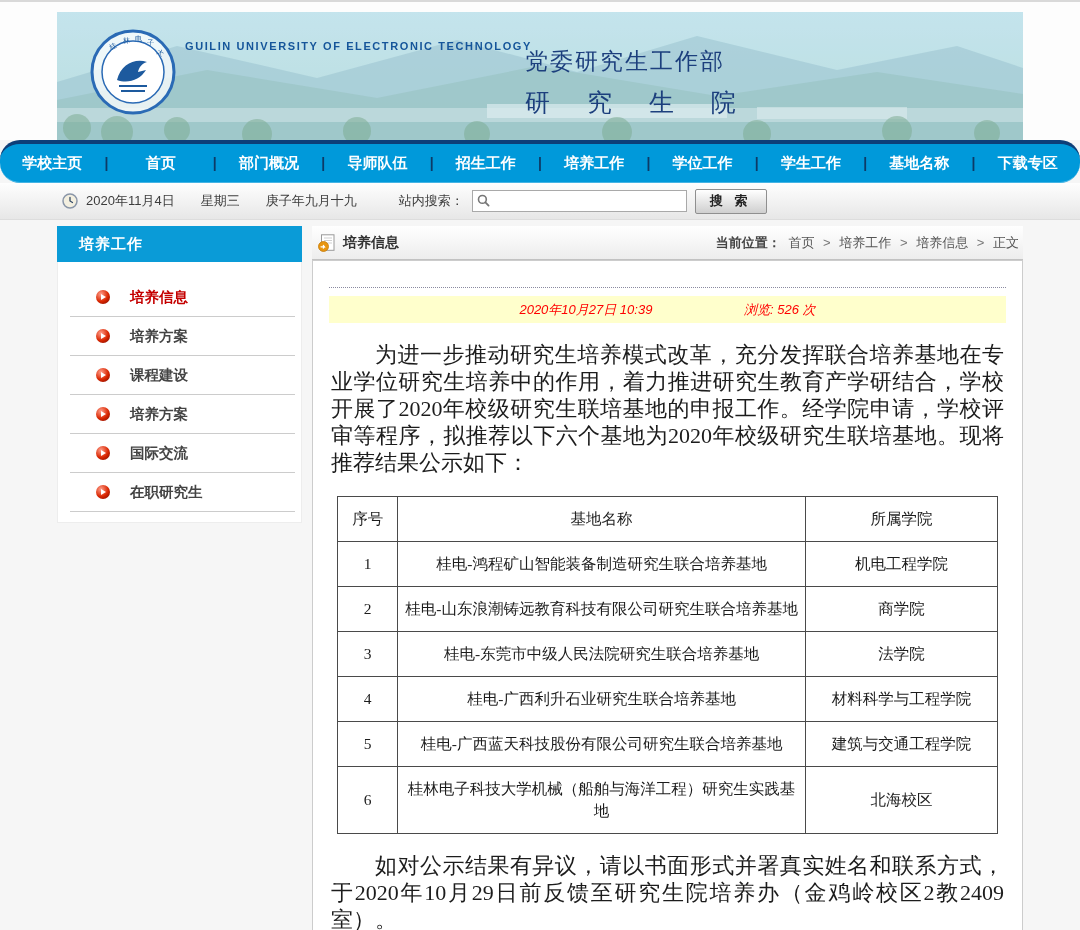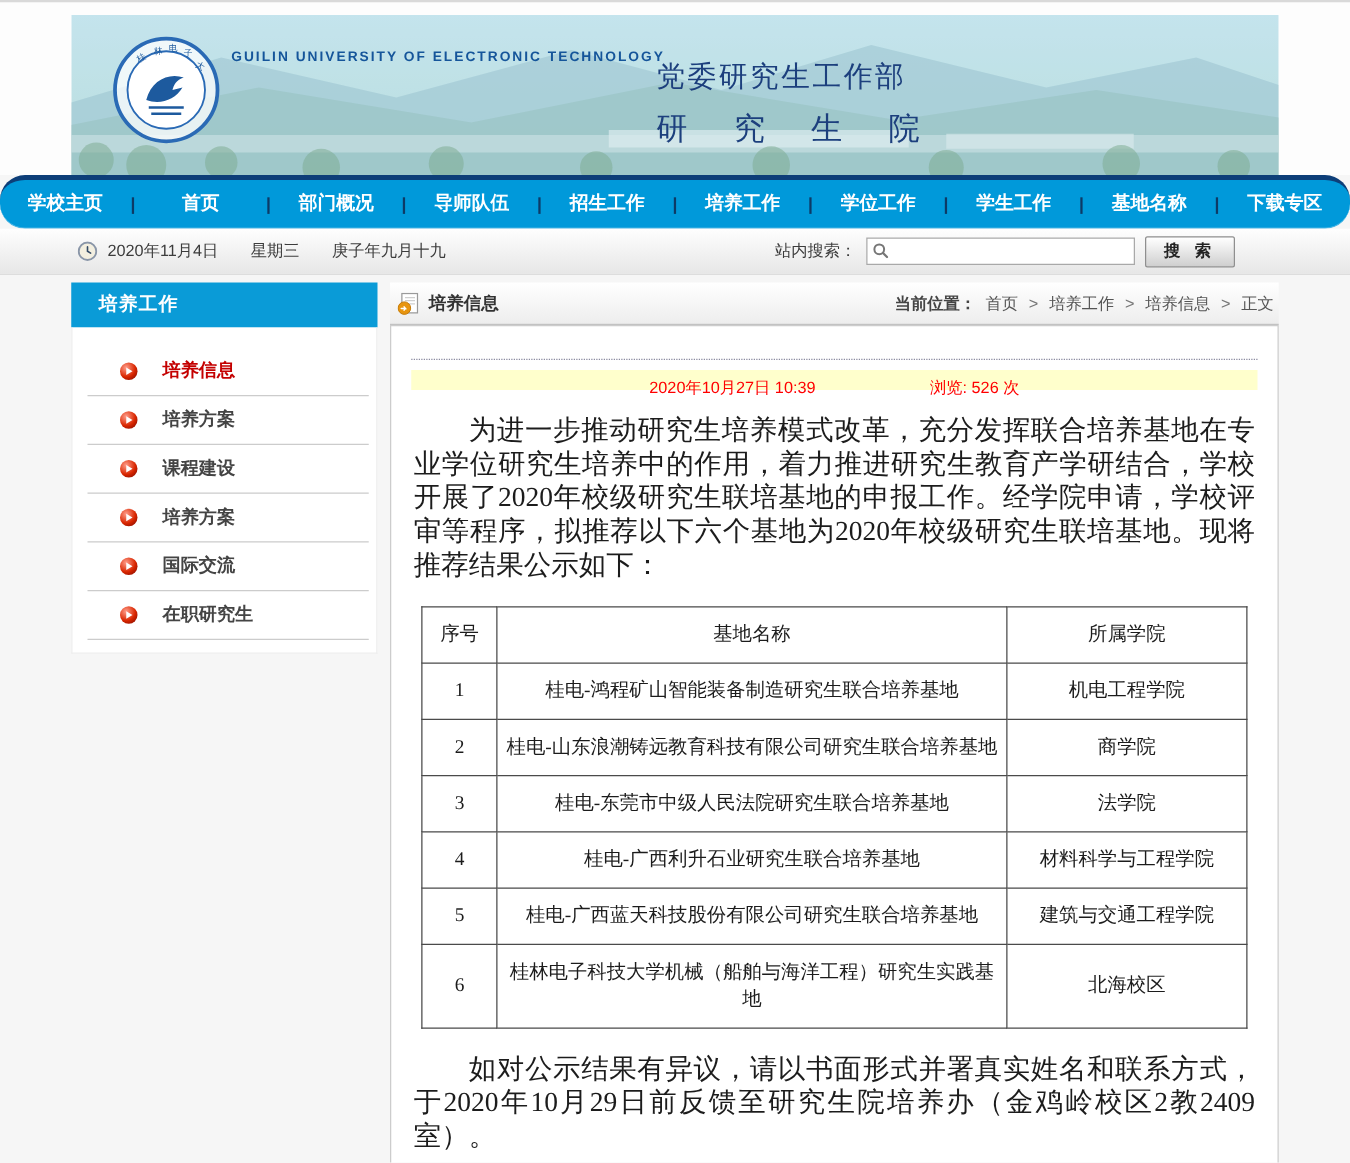--- a/index.html
+++ b/index.html
@@ -25,21 +25,21 @@
 
   
   .nav{height:38px;background:#0099da;border-top:4px solid #0d3e78;border-bottom:1px solid #45b4e4;
     display:flex;align-items:center;border-radius:20px;}
   .nav-item{flex:1;text-align:center;color:#fff;font-size:15px;font-weight:bold;cursor:pointer;
     line-height:38px;white-space:nowrap;}
   .nav-sep{color:#0d3a66;font-size:14px;font-weight:bold;flex:0 0 auto;}
 
   
   .datebar{height:36px;background:linear-gradient(#fefefe,#e7e7e7);border-bottom:1px solid #ddd;
-    display:flex;align-items:center;justify-content:space-between;padding:0 92px 0 62px;}
+    display:flex;align-items:center;padding:0 92px 0 62px;gap:24px;}
   .date-left{display:flex;align-items:center;gap:8px;font-size:13px;color:#3c3c3c;}
   .date-left .dtxt{margin-right:18px;}
   .search-area{display:flex;align-items:center;gap:8px;}
   .search-label{font-size:13px;color:#3c3c3c;}
   .search-box{position:relative;}
   .search-input{width:185px;height:20px;border:1px solid #a9a9a9;padding:0 4px 0 24px;
     font-size:13px;background:#fff;outline:none;}
   .mag{position:absolute;left:5px;top:4px;}
   .search-btn{width:72px;height:25px;font-size:13px;font-weight:bold;letter-spacing:4px;color:#222;
     background:linear-gradient(#ffffff,#cfcfcf);border:1px solid #8f8f8f;border-radius:2px;cursor:pointer;}
@@ -65,21 +65,21 @@
     background:linear-gradient(#ffffff,#ededed);border-bottom:1px solid #c2c2c2;padding:0 4px 0 6px;}
   .head-left{display:flex;align-items:center;gap:8px;font-size:14px;font-weight:bold;color:#333;}
   .breadcrumb{font-size:13px;color:#555;white-space:nowrap;}
   .breadcrumb .bc-label{font-weight:bold;color:#444;margin-right:4px;}
   .breadcrumb .crumb{cursor:pointer;}
   .breadcrumb .bc-sep{margin:0 5px;color:#777;}
 
   .panel{border:1px solid #ccc;background:#fff;min-height:700px;padding:26px 16px 20px 16px;box-sizing:border-box;}
   .article-title{text-align:center;color:#e00000;font-size:17.5px;font-weight:bold;margin:2px 0 14px 0;}
   .dotline{border:none;border-top:1px dotted #8a8aa0;margin:0 0 8px 0;}
-  .meta{background:#ffffcc;height:16px;line-height:27px;text-align:center;color:#ff0000;font-size:13px;}
+  .meta{background:#ffffcc;height:27px;line-height:27px;text-align:center;color:#ff0000;font-size:13px;font-style:italic;}
   .meta .m-date{margin-right:88px;}
   .article-body{font-family:"Liberation Serif","DejaVu Serif",serif;color:#1c1c1c;}
   .para{font-size:22px;line-height:27px;text-indent:2em;margin:18px 2px 0 2px;text-align:justify;}
   .basetable{border-collapse:collapse;width:97.5%;margin:20px auto 0 auto;
     font-size:15.5px;color:#1c1c1c;table-layout:fixed;}
   .basetable th,.basetable td{border:1px solid #4a4a4a;text-align:center;padding:11px 6px;
     font-weight:normal;line-height:22px;overflow:hidden;}
   .col-no{width:9%;} .col-name{width:62%;} .col-college{width:29%;}
 </style>
 </head>

